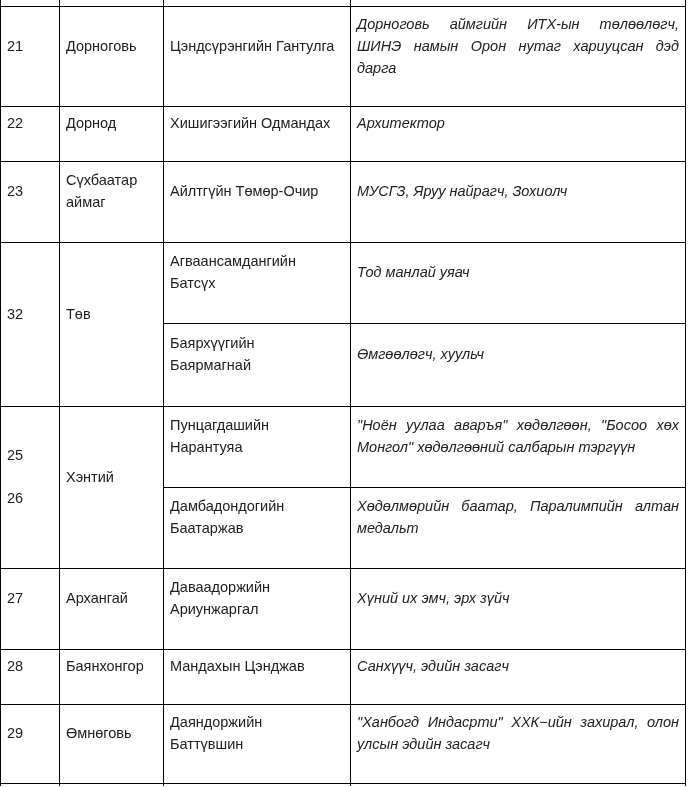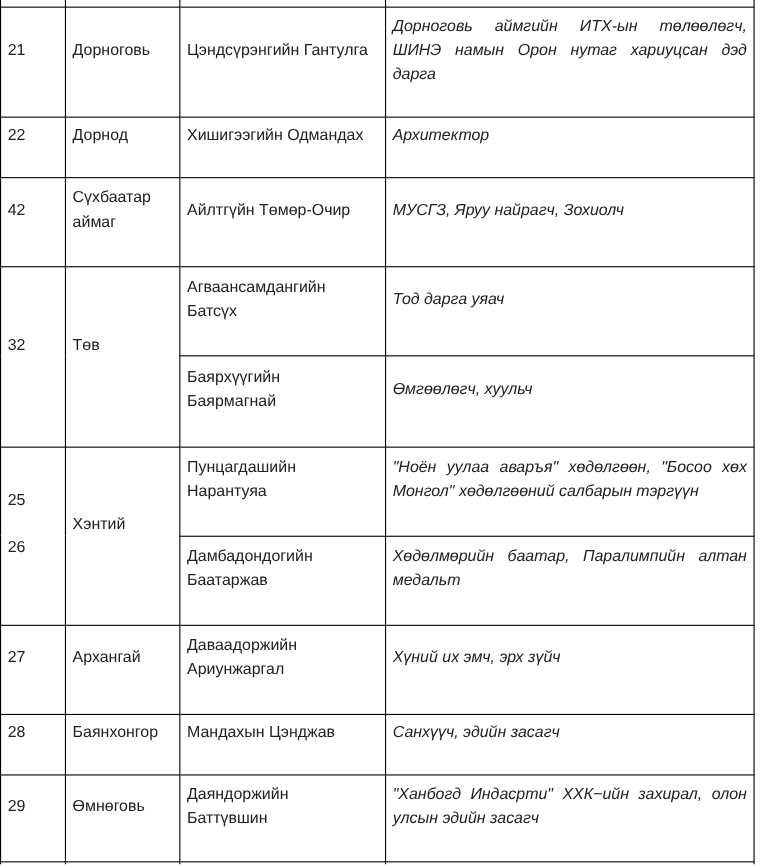--- a/index.html
+++ b/index.html
@@ -77,21 +77,21 @@
     <td class="name-cell">
       <div class="p">Хишигээгийн Одмандах</div>
     </td>
     <td class="title-cell">
       <div class="p">Архитектор</div>
     </td>
   </tr>
 
   <tr style="height:81px">
     <td class="no-cell">
-      <div class="p">42</div>
+      <div class="p">23</div>
     </td>
     <td class="region-cell">
       <div class="p">Сүхбаатар аймаг</div>
     </td>
     <td class="name-cell">
       <div class="p">Айлтгүйн Төмөр-Очир</div>
     </td>
     <td class="title-cell">
       <div class="p">МУСГЗ, Яруу найрагч, Зохиолч</div>
     </td>
@@ -104,21 +104,21 @@
     <td class="region-cell" rowspan="2">
       <div class="p">Төв</div>
     </td>
     <td class="name-cell">
       <div class="p">
         <div class="ln">Агваансамдангийн</div>
         <div class="ln">Батсүх</div>
       </div>
     </td>
     <td class="title-cell">
-      <div class="p">Тод дарга уяач</div>
+      <div class="p">Тод манлай уяач</div>
     </td>
   </tr>
 
   <tr style="height:83px">
     <td class="name-cell">
       <div class="p">
         <div class="ln">Баярхүүгийн</div>
         <div class="ln">Баярмагнай</div>
       </div>
     </td>

